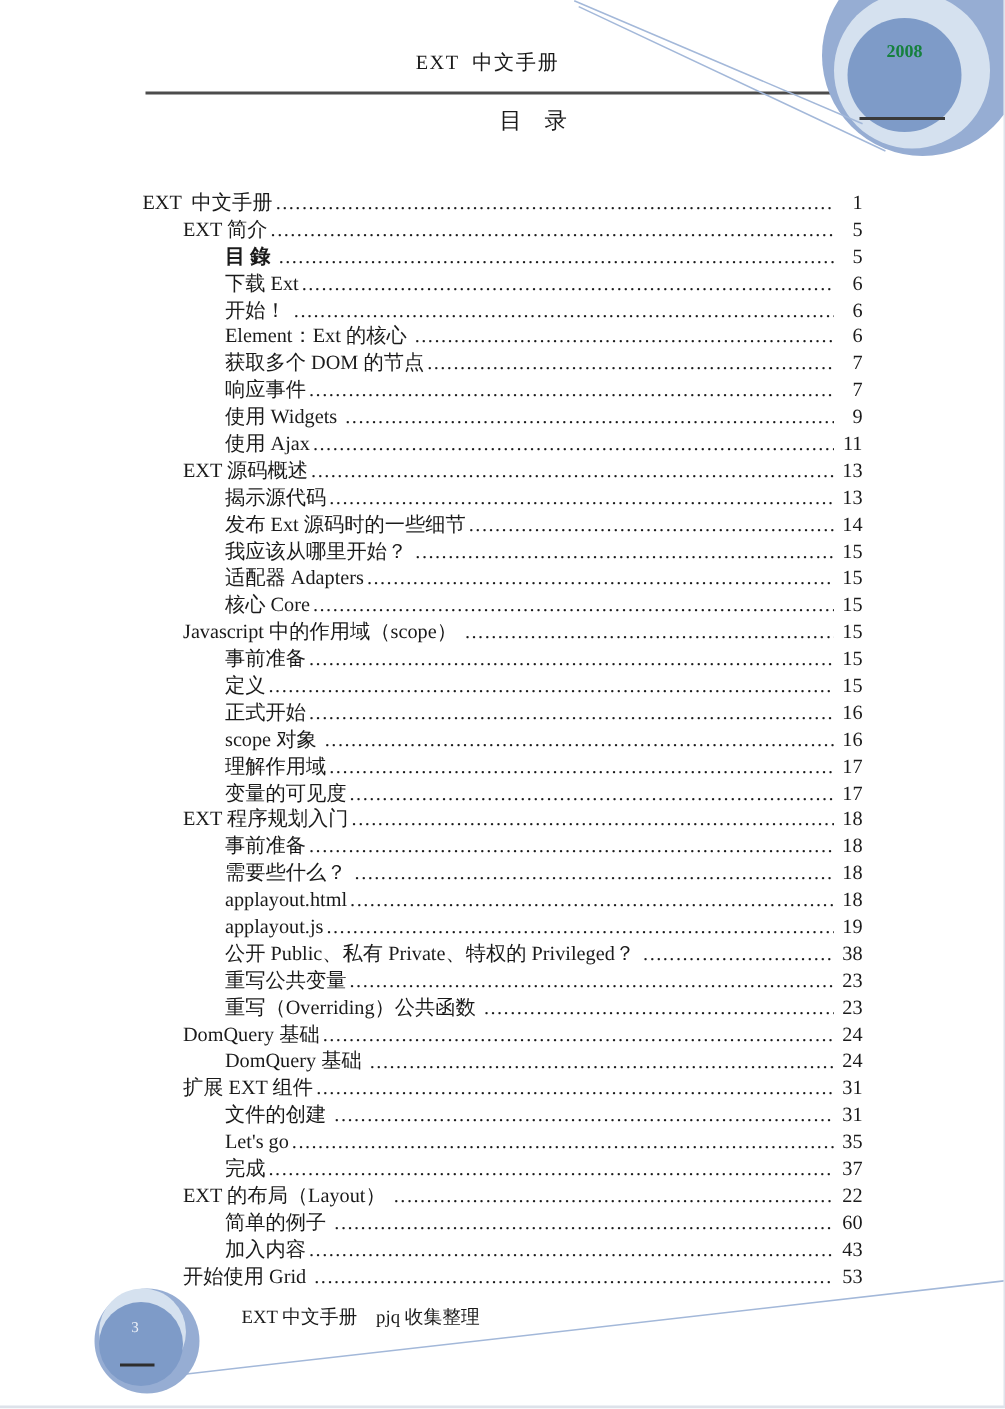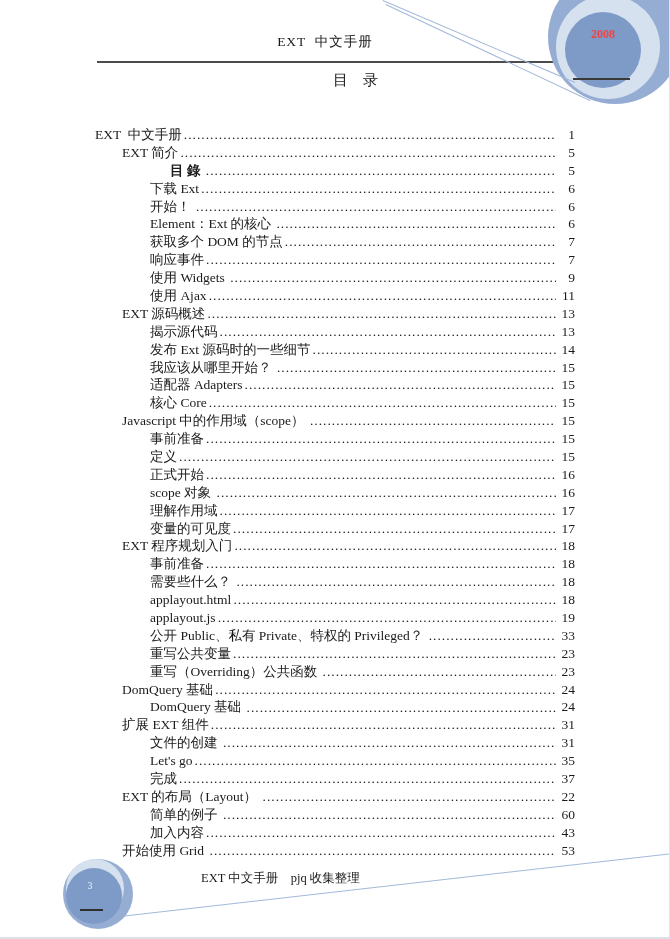--- a/index.html
+++ b/index.html
@@ -30,21 +30,21 @@
   
   .circle{position:absolute;border-radius:50%;}
   .c-blue{background:#96add3;}
   .c-pale{background:#d5e1ef;}
   .c-steel{background:#7e9bc8;}
   .tr-outer{left:548px;top:-30px;width:134px;height:134px;z-index:1;}
   .tr-mid{left:556px;top:-5px;width:104px;height:104px;z-index:2;}
   .tr-inner{left:565px;top:12px;width:76px;height:76px;z-index:4;}
   .year{
     position:absolute;left:565px;top:27px;width:76px;z-index:5;
-    text-align:center;font-size:12px;font-weight:bold;color:#ef4444;
+    text-align:center;font-size:12px;font-weight:bold;color:#15803d;
   }
   .year-dash{position:absolute;left:573px;top:78px;width:57px;height:2px;background:#3a3a3a;z-index:5;}
   .diag{position:absolute;height:1px;background:#a3b8d9;transform-origin:0 0;z-index:3;}
   .diag-top-a{left:383px;top:0;width:209px;transform:rotate(23.1deg);}
   .diag-top-b{left:386px;top:4px;width:226px;transform:rotate(25.2deg);}
   .diag-bottom{left:120px;top:916px;width:556px;transform:rotate(-6.5deg);z-index:0;}
   .bl-outer{left:63px;top:859px;width:70px;height:70px;z-index:1;}
   .bl-mid{left:66px;top:859px;width:58px;height:58px;z-index:2;}
   .bl-inner{left:66px;top:868px;width:56px;height:56px;z-index:3;}
   .pgnum{
@@ -57,34 +57,34 @@
     position:absolute;left:95px;top:126px;width:480px;
     font-size:13.5px;
   }
   .toc-row{
     display:flex;flex-direction:row;align-items:flex-end;
     height:17.9px;line-height:17.9px;white-space:nowrap;
   }
   .toc-row.lvl2{padding-left:27px;align-items:center;}
   .toc-row.lvl3{padding-left:55px;}
   .toc-title{flex-shrink:0;white-space:pre;}
-  .toc-row.bold .toc-title{font-weight:bold;margin-left:20px;}
+  .toc-row.bold .toc-title{font-weight:bold;}
   .toc-leader{
     flex:1 1 auto;overflow:hidden;height:17.9px;line-height:17.9px;
     margin:0 1px 0 2px;
   }
   .toc-leader::after{
     letter-spacing:1px;
     content:"..................................................................................................................................................................................................................";
   }
   .toc-page{flex-shrink:0;min-width:18px;text-align:right;}
   
   .footer-text{
     position:absolute;left:161px;top:870px;
-    font-size:12.5px;white-space:pre;z-index:4;margin-left:40px;
+    font-size:12.5px;white-space:pre;z-index:4;
   }
 </style>
 </head>
 <body>
 
 <div class="page">
 
   <div class="diag diag-top-a"></div>
   <div class="diag diag-top-b"></div>
   <div class="circle c-blue tr-outer"></div>
@@ -234,21 +234,21 @@
         <span class="toc-page">18</span>
       </div>
       <div class="toc-row lvl3">
         <span class="toc-title">applayout.js</span>
         <span class="toc-leader"></span>
         <span class="toc-page">19</span>
       </div>
       <div class="toc-row lvl3">
         <span class="toc-title">公开 Public、私有 Private、特权的 Privileged？ </span>
         <span class="toc-leader"></span>
-        <span class="toc-page">33</span>
+        <span class="toc-page">38</span>
       </div>
       <div class="toc-row lvl3">
         <span class="toc-title">重写公共变量</span>
         <span class="toc-leader"></span>
         <span class="toc-page">23</span>
       </div>
       <div class="toc-row lvl3">
         <span class="toc-title">重写（Overriding）公共函数 </span>
         <span class="toc-leader"></span>
         <span class="toc-page">23</span>

